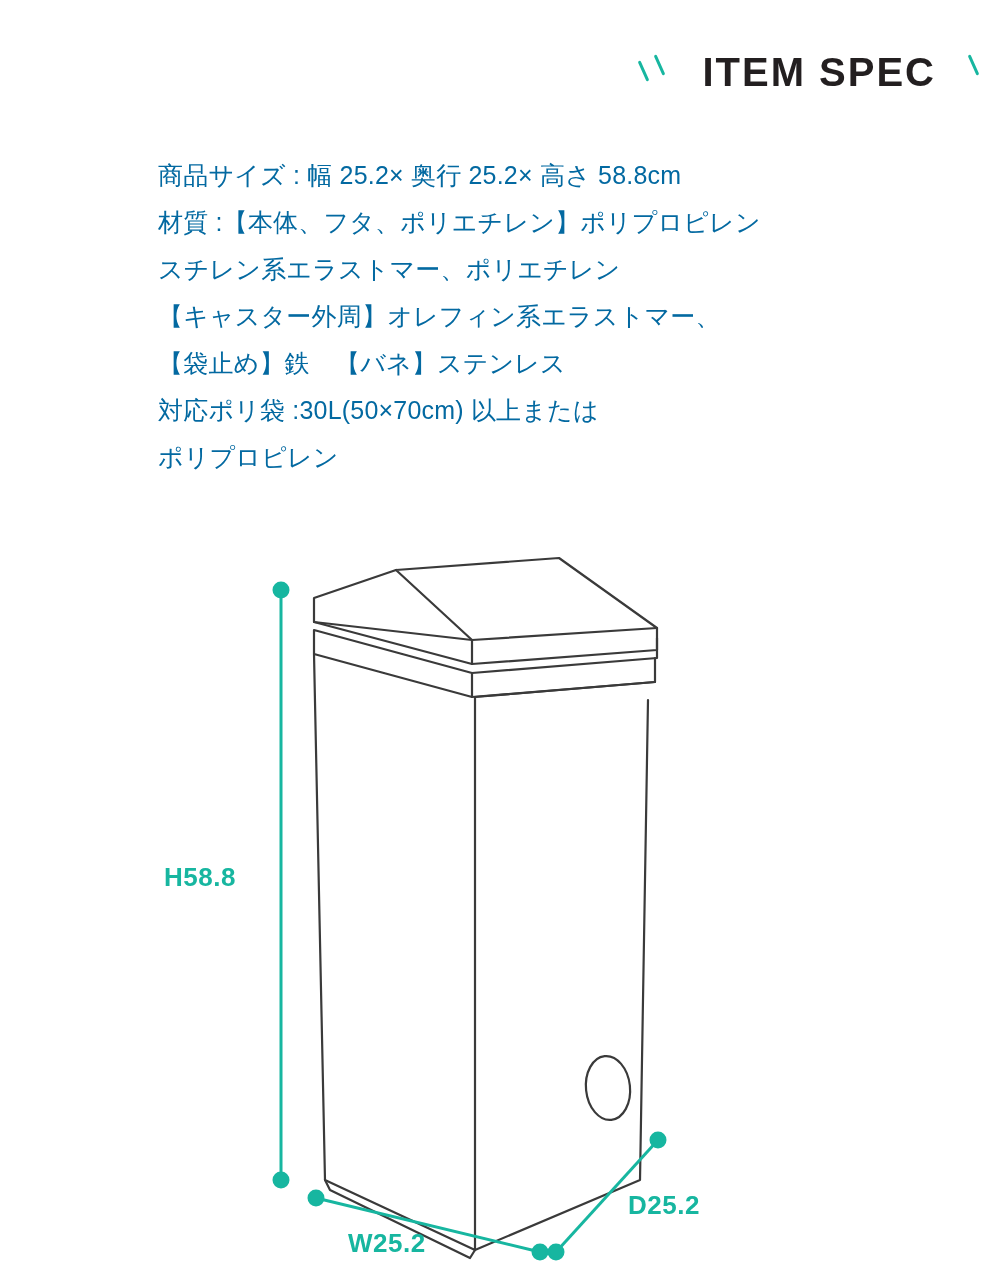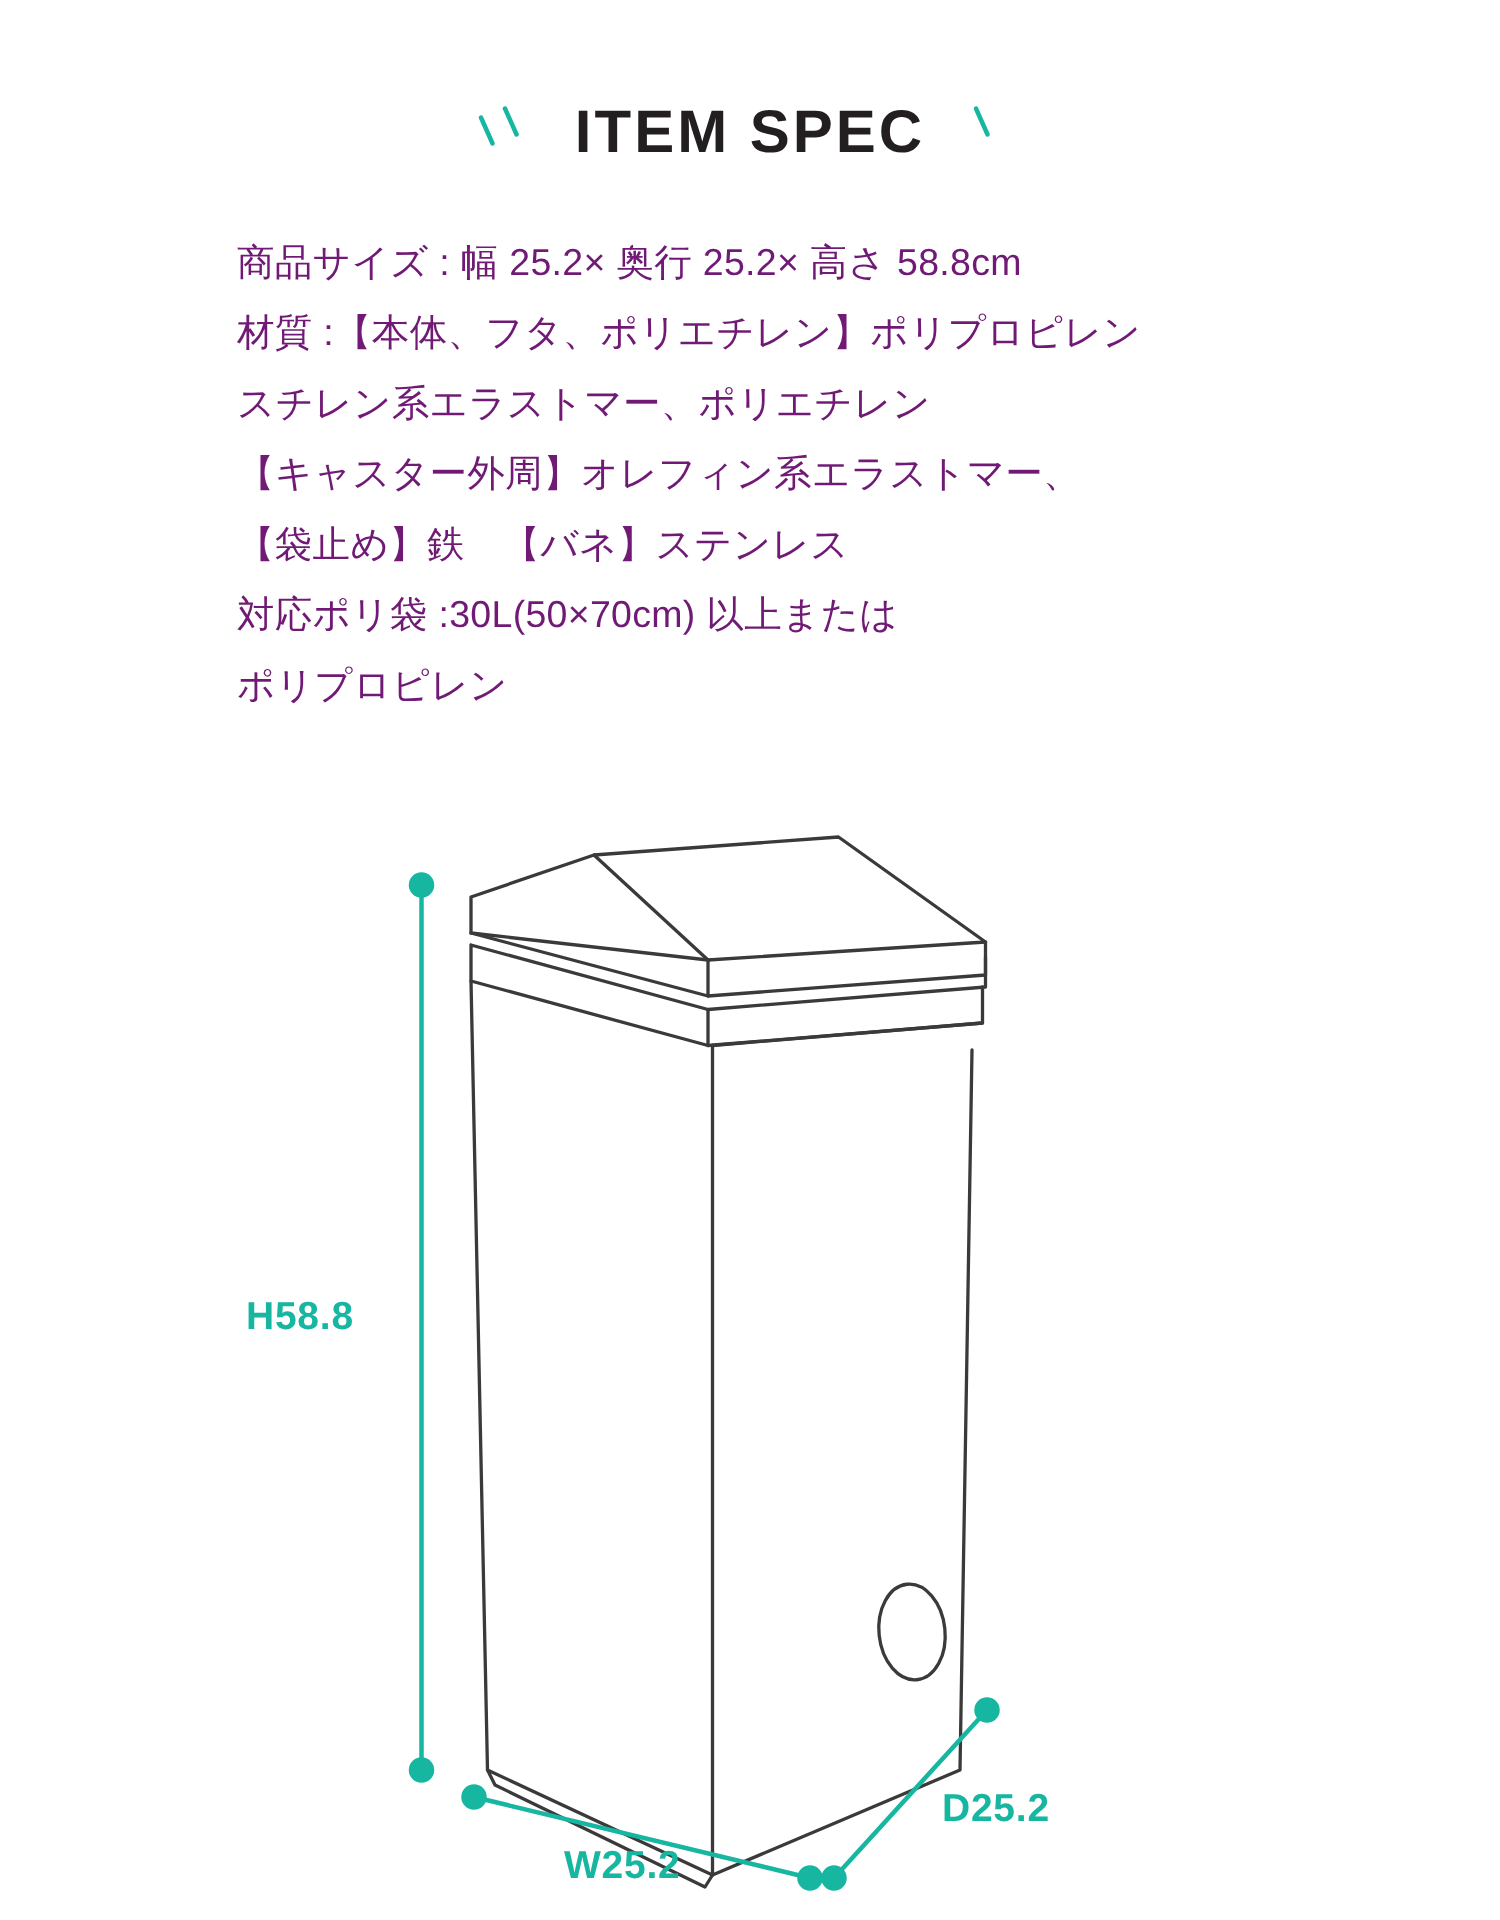--- a/index.html
+++ b/index.html
@@ -12,27 +12,27 @@
     background: #ffffff;
     font-family: "Liberation Sans", sans-serif;
     color: #221f1f;
     position: relative;
     overflow: hidden;
   }
 
   
   .header {
     position: absolute;
-    top: 56px;
+    top: 40px;
     left: 0;
     width: 100%;
     height: 64px;
     display: flex;
     align-items: center;
-    justify-content: center;
+    justify-content: flex-end;
   }
   .header-title {
     font-size: 40px;
     font-weight: bold;
     letter-spacing: 2px;
     color: #231f20;
     line-height: 1;
     padding: 0 26px;
   }
   .slash-group {
@@ -54,21 +54,21 @@
   
   .spec-block {
     position: absolute;
     top: 152px;
     left: 158px;
     width: 720px;
   }
   .spec-line {
     font-size: 25px;
     line-height: 47px;
-    color: #701a75;
+    color: #0369a1;
     white-space: nowrap;
     letter-spacing: 0.2px;
   }
 
   
   .diagram {
     position: absolute;
     top: 540px;
     left: 0;
     width: 1000px;
@@ -79,21 +79,21 @@
   }
 
   .dim-label {
     position: absolute;
     color: #17b6a0;
     font-weight: bold;
     font-size: 26px;
     letter-spacing: 0.5px;
   }
   .label-h { left: 164px; top: 862px; }
-  .label-w { left: 348px; top: 1228px; margin-left: 28px; }
+  .label-w { left: 348px; top: 1228px; }
   .label-d { left: 628px; top: 1190px; }
 </style>
 </head>
 <body>
 
 <div class="header">
   <span class="slash-group">
     <span class="slash slash-left-1"></span>
     <span class="slash slash-left-2"></span>
   </span>

